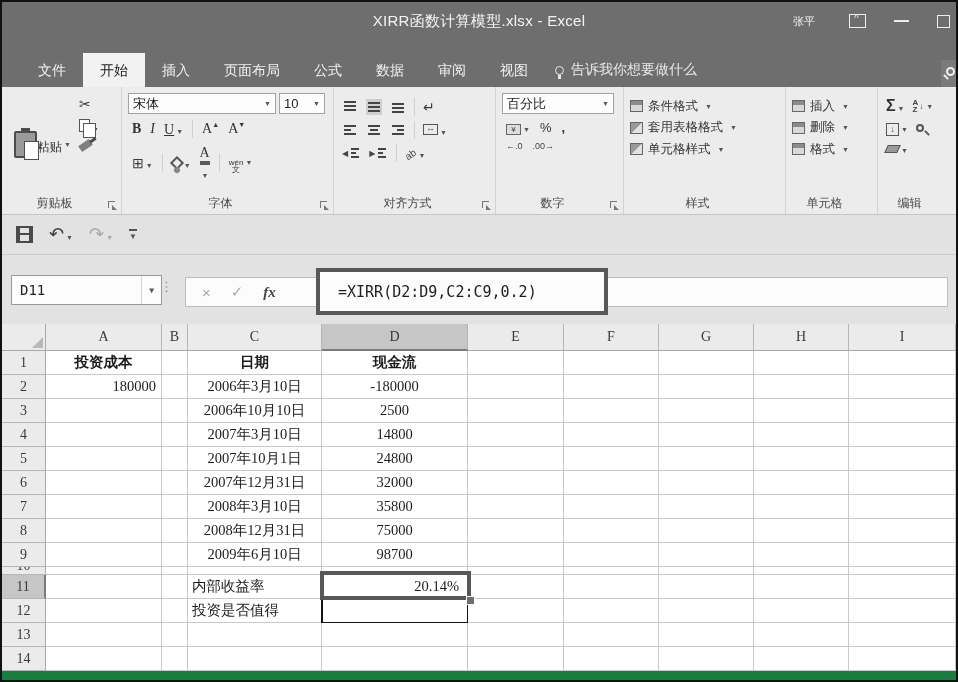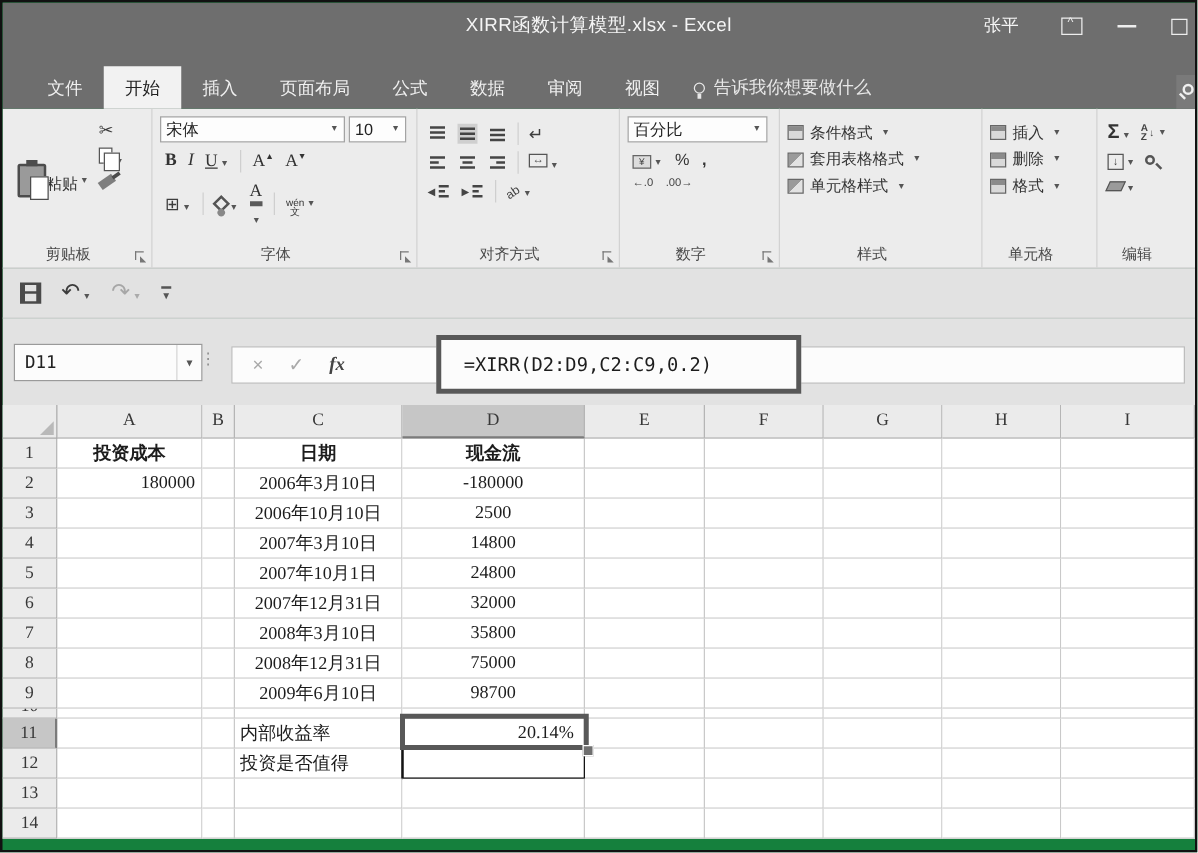--- a/index.html
+++ b/index.html
@@ -5,21 +5,21 @@
   * { margin:0; padding:0; box-sizing:border-box; }
   html,body { background:#fff; }
   .figure{ position:relative; width:958px; height:682px; border:2px solid #111;
     font-family:"Liberation Sans", sans-serif; background:#15803d; overflow:hidden; }
 
   
   .titlebar{ position:relative; height:38px; background:#6e6e6e; color:#f5f5f5; }
   .title{ position:absolute; left:0; right:0; top:0; height:38px; line-height:38px;
     text-align:center; font-size:15px; letter-spacing:.3px; }
   .win-right{ position:absolute; right:6px; top:0; height:38px; display:flex; align-items:center; gap:28px; }
-  .username{ font-size:14px; margin-right:6px; }
+  .username{ font-size:11px; margin-right:6px; }
   .ribopt{ width:17px; height:14px; border:1.5px solid #eee; position:relative; }
   .ribopt::after{ content:"^"; position:absolute; left:4px; top:-2px; font-size:10px; color:#eee; }
   .minbtn{ width:15px; height:2px; background:#eee; }
   .maxbtn{ width:13px; height:13px; border:1.5px solid #eee; }
 
   
   .tabrow{ position:relative; height:47px; background:#6e6e6e; display:flex; align-items:flex-end;padding-left:13px; }
   .tab{ height:34px; line-height:34px; padding:0 17px; color:#f0f0f0; font-size:14px; }
   .tab.file{ margin-left:6px; }
   .tab.active{ background:#f2f2f2; color:#222; }
@@ -128,21 +128,21 @@
   .frow{ position:relative; height:69px; background:#e2e2e2; }
   .namebox{ position:absolute; left:9px; top:20px; width:151px; height:30px; background:#fcfcfc;
      border:1px solid #9a9a9a; display:flex; align-items:center; font-family:"DejaVu Sans Mono",monospace;
      font-size:14px; color:#222; padding-left:8px; }
   .namebox .nbdd{ margin-left:auto; border-left:1px solid #d5d5d5; height:100%; display:flex; align-items:center; padding:0 7px; font-size:8px; color:#555; }
   .fdots{ position:absolute; left:158px; top:24px; color:#8f8f8f; font-size:13px; letter-spacing:0; }
   .fstrip{ position:absolute; left:183px; right:8px; top:22px; height:30px; background:#fcfcfc;
      border:1px solid #bdbdbd; display:flex; align-items:center; }
   .fbtns{ display:flex; align-items:center; gap:20px; padding:0 16px; color:#a9a9a9; font-size:15px; }
   .fx{ font-style:italic; font-family:"Liberation Serif",serif; color:#444; font-weight:bold; }
-  .fanno{ position:absolute; left:347px; top:13px; width:292px; height:47px; border:4px solid #585858;
+  .fanno{ position:absolute; left:314px; top:13px; width:292px; height:47px; border:4px solid #585858;
      background:#fcfcfc; display:flex; align-items:center; padding-left:18px;
      font-family:"DejaVu Sans Mono",monospace; font-size:15px; color:#1d1d1d; }
 
   
   .sheet{ position:relative; background:#fff; }
   .grid{ display:grid; grid-template-columns:44px 116px 26px 134px 146px 96px 95px 95px 95px minmax(0,1fr);
      grid-template-rows:27px repeat(9,24px) 8px repeat(4,24px); }
   .gc{ border-right:1px solid #c9c9c9; border-bottom:1px solid #c9c9c9; background:#fff;
      font-family:"Liberation Serif",serif; font-size:14.5px; color:#1c1c1c;
      display:flex; align-items:center; justify-content:center; overflow:hidden; white-space:nowrap; }

